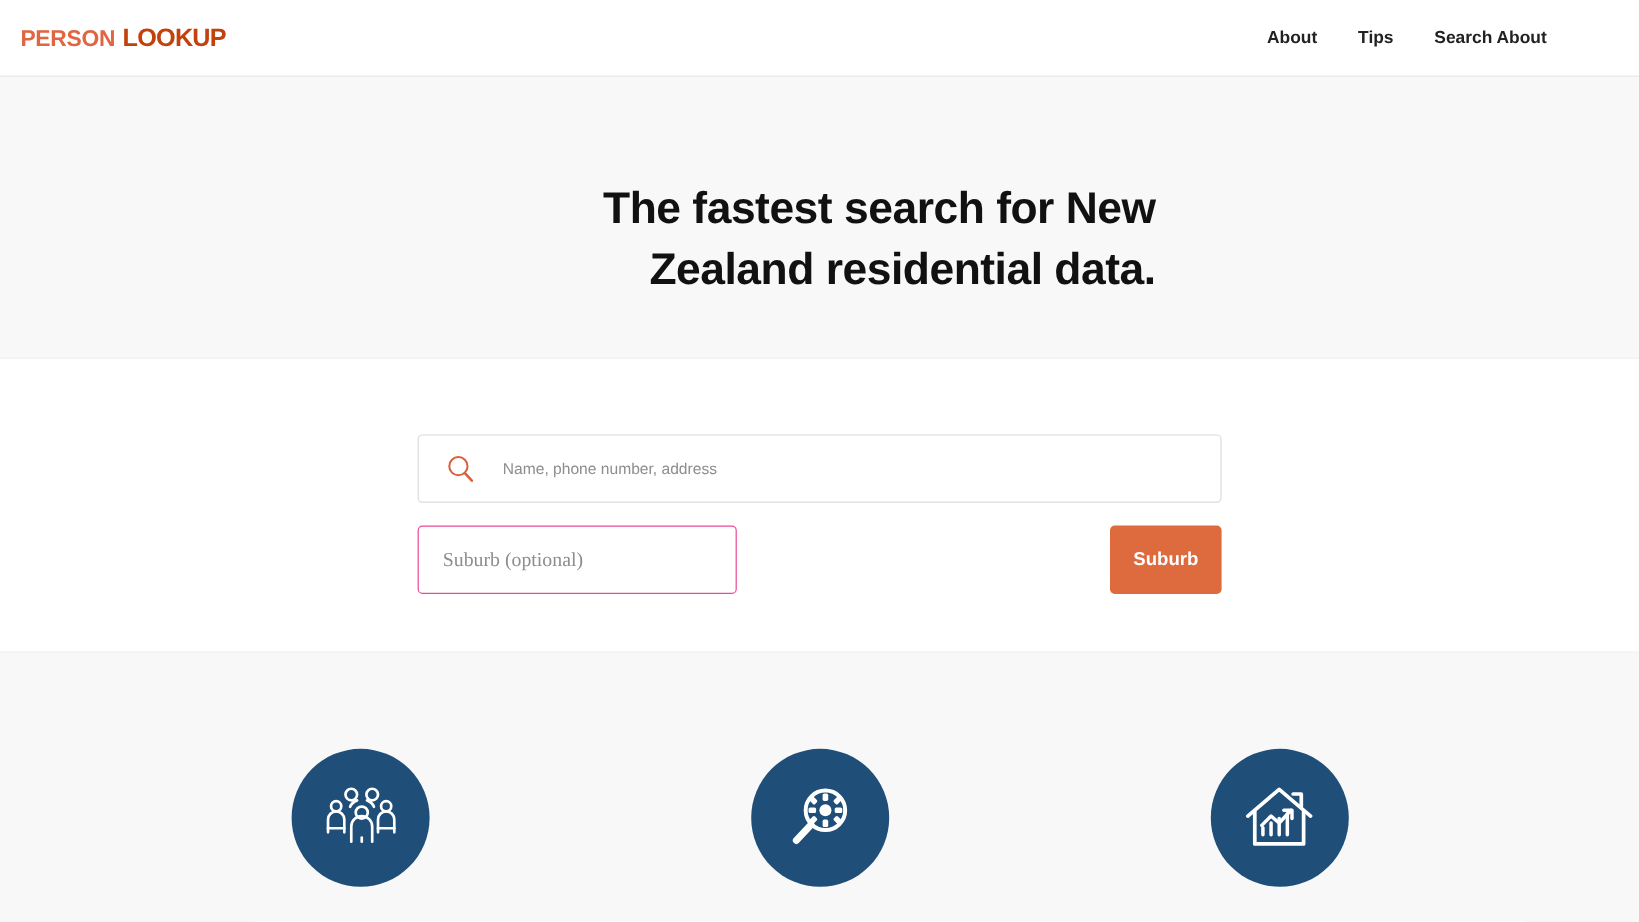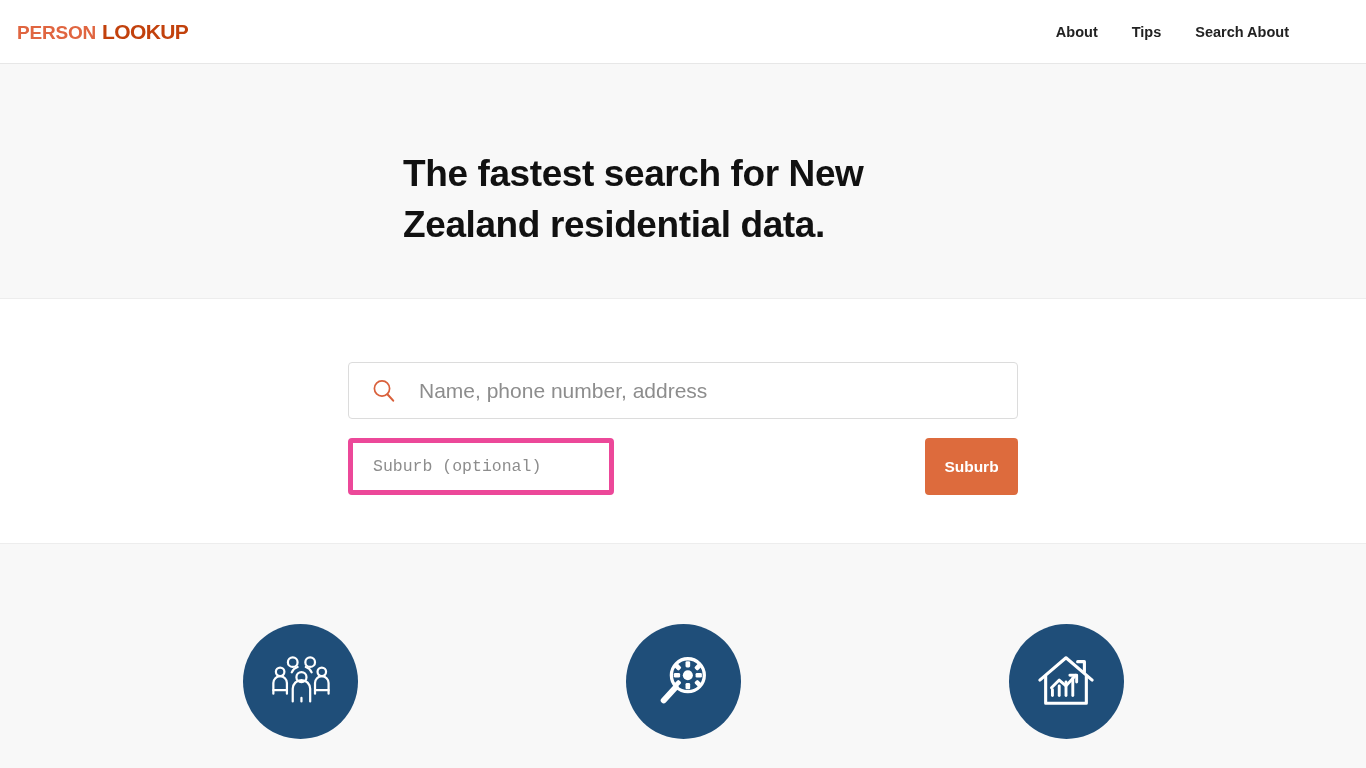--- a/index.html
+++ b/index.html
@@ -68,21 +68,21 @@
     border-bottom: 1px solid #ededed;
     display: flex;
     align-items: center;
     justify-content: center;
   }
   .hero-title {
     color: #111111;
     font-size: 37px;
     font-weight: bold;
     line-height: 1.38;
-    text-align: left;
+    text-align: right;
     max-width: 560px;
     letter-spacing: -0.4px;
     margin-top: 36px;
   }
 
   
   .search-section {
     height: 245px;
     background: #ffffff;
     border-bottom: 1px solid #ededed;
@@ -114,41 +114,41 @@
     height: 26px;
     display: block;
   }
   .search-main input {
     border: 0;
     outline: 0;
     width: 100%;
     height: 100%;
     padding: 0 16px 0 70px;
     font-family: "Liberation Sans", sans-serif;
-    font-size: 21px;
+    font-size: 13px;
     color: #333;
     background: transparent;
   }
   .search-main input::placeholder { color: #8d8d8d; opacity: 1; }
 
   .search-row2 {
     margin-top: 19px;
     display: flex;
     align-items: flex-start;
     justify-content: space-between;
     width: 670px;
   }
   .suburb-input {
     width: 266px;
     height: 57px;
-    border: 5px solid #ec4899;
+    border: 1px solid #ec4899;
     border-radius: 4px;
     outline: 0;
     padding: 0 20px;
-    font-family: Liberation Mono, monospace;
+    font-family: Liberation Serif, serif;
     font-size: 16.5px;
     color: #333;
     background: #fff;
   }
   .suburb-input::placeholder { color: #8d8d8d; opacity: 1; }
 
   .search-button {
     width: 93px;
     height: 57px;
     background: #dd6b3d;

